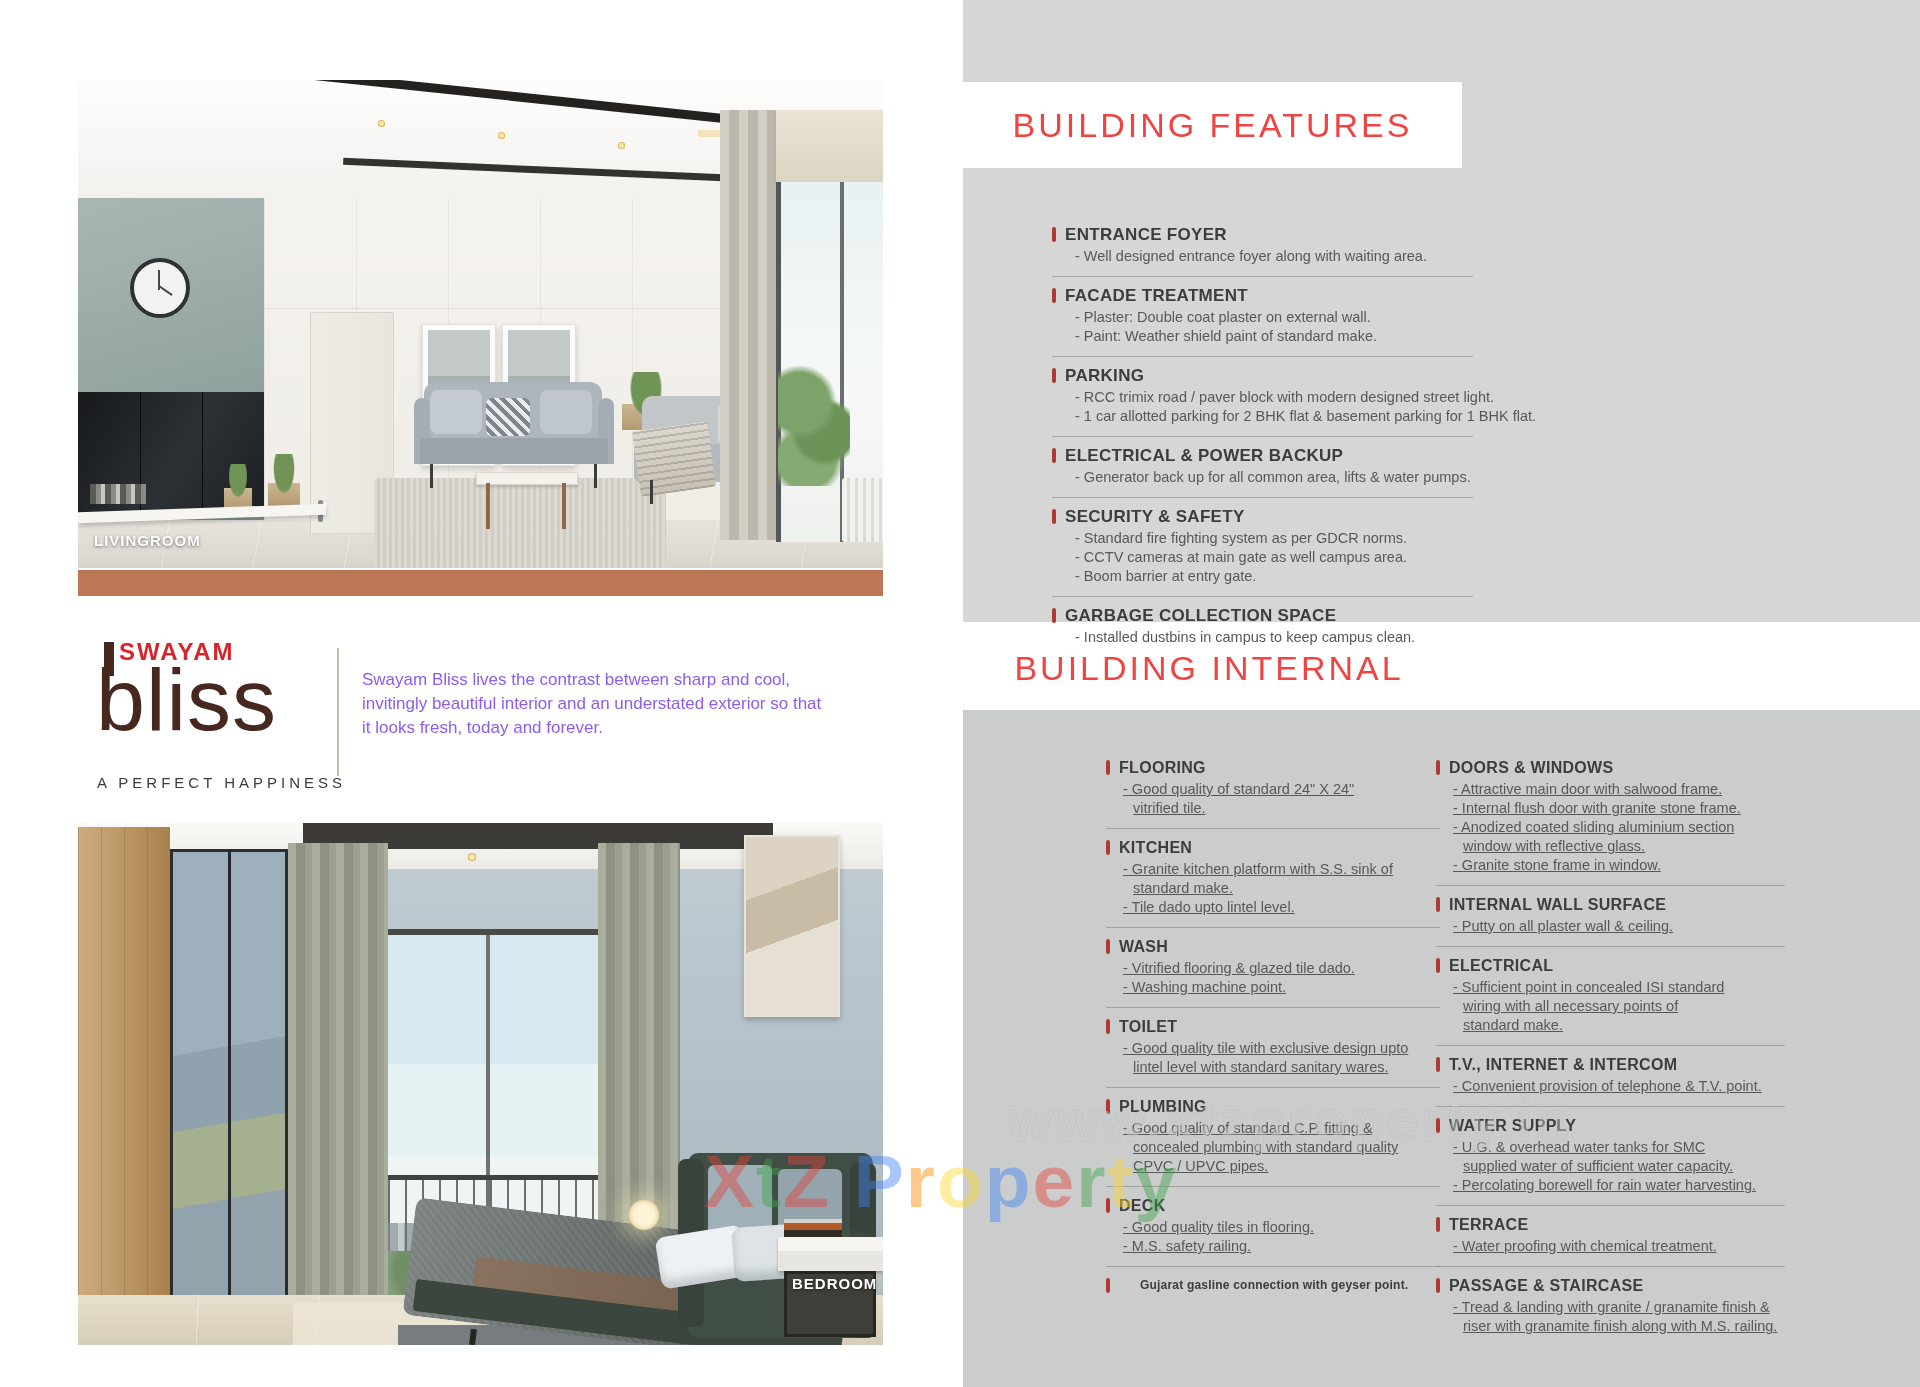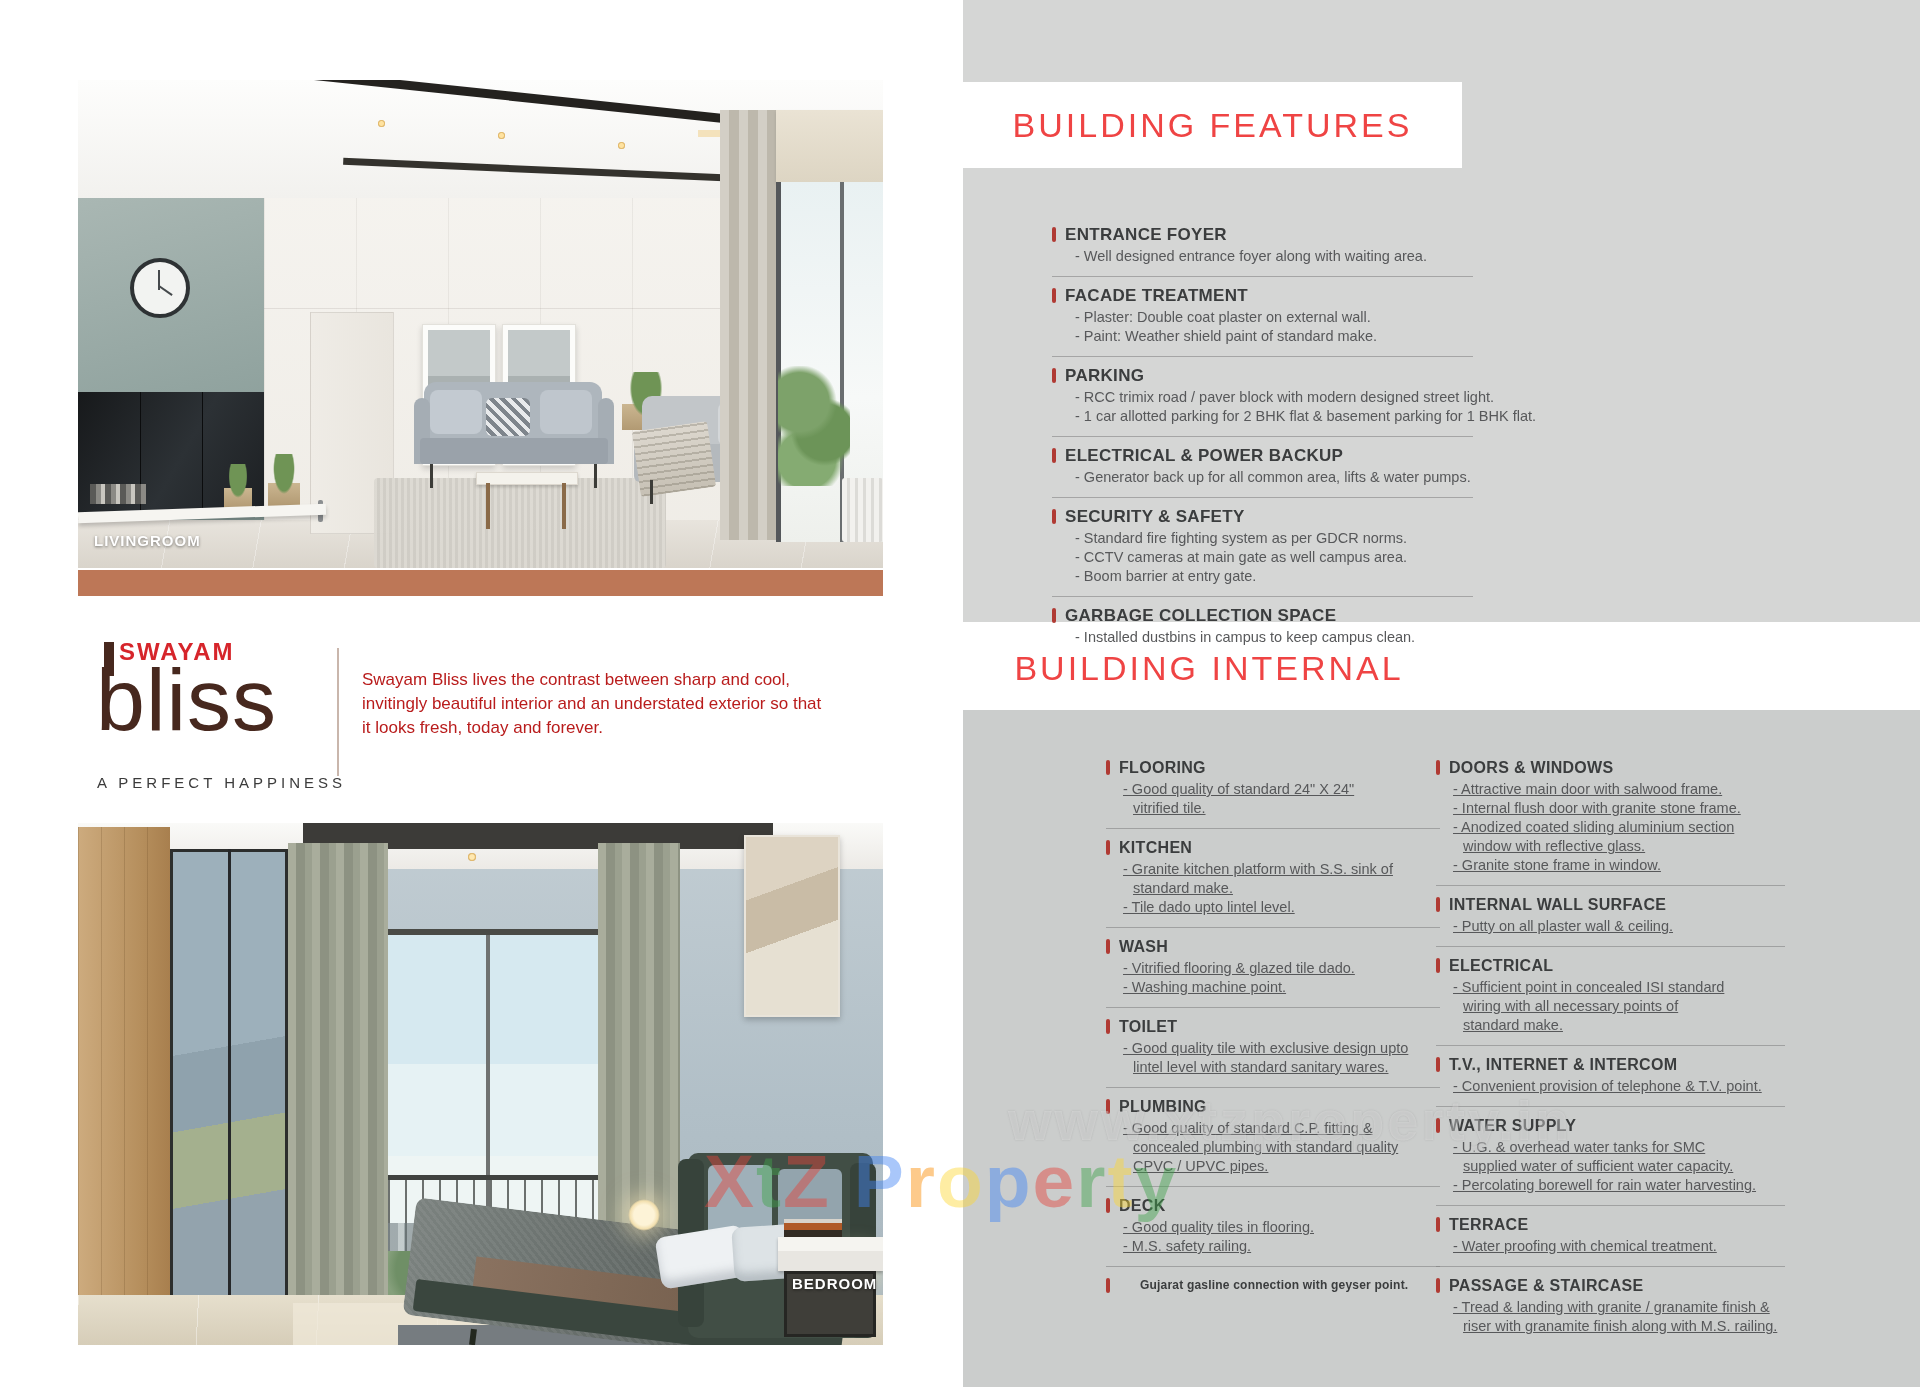--- a/index.html
+++ b/index.html
@@ -33,21 +33,21 @@
   .spec-divider{border-top:1px solid rgba(125,125,125,.55);margin:10px 0 9px 0;}
   .spec-item.emphasis .spec-title{font-size:12px;letter-spacing:.2px;margin-left:21px;}
 
   
   .brand{left:95px;top:638px;width:250px;height:160px;}
   .logo-swayam{position:absolute;left:24px;top:0;font-size:24px;font-weight:bold;color:#d6252b;letter-spacing:2px;}
   .logo-bext{position:absolute;left:9px;top:4px;width:10px;height:34px;background:#47281e;}
   .logo-bliss{position:absolute;left:1px;top:18px;font-size:88px;line-height:88px;color:#47281e;letter-spacing:1px;}
   .logo-tag{position:absolute;left:2px;top:136px;font-size:15px;letter-spacing:4px;color:#3b3b3b;white-space:nowrap;}
   .v-divider{left:337px;top:648px;width:2px;height:128px;background:#c9b6ac;}
-  .description{left:362px;top:668px;font-size:17px;line-height:24px;color:#b91c1c;}
+  .description{left:362px;top:668px;font-size:17px;line-height:24px;color:#8b5cf6;}
   .description div{white-space:nowrap;}
 
   
   .photo{overflow:hidden;z-index:2;}
   .photo-living{left:78px;top:80px;width:805px;height:488px;
      background:linear-gradient(180deg,#f7f6f3 0%,#efedea 45%,#e5e2dc 100%);}
   .photo-bed{left:78px;top:823px;width:805px;height:522px;
      background:linear-gradient(180deg,#c2cdd3 0%,#b1bfc7 55%,#a8b6be 100%);}
   .strip{left:78px;top:570px;width:805px;height:26px;background:#bd7757;}
   .photo-label{color:#fff;font-weight:bold;font-size:15px;letter-spacing:1px;

